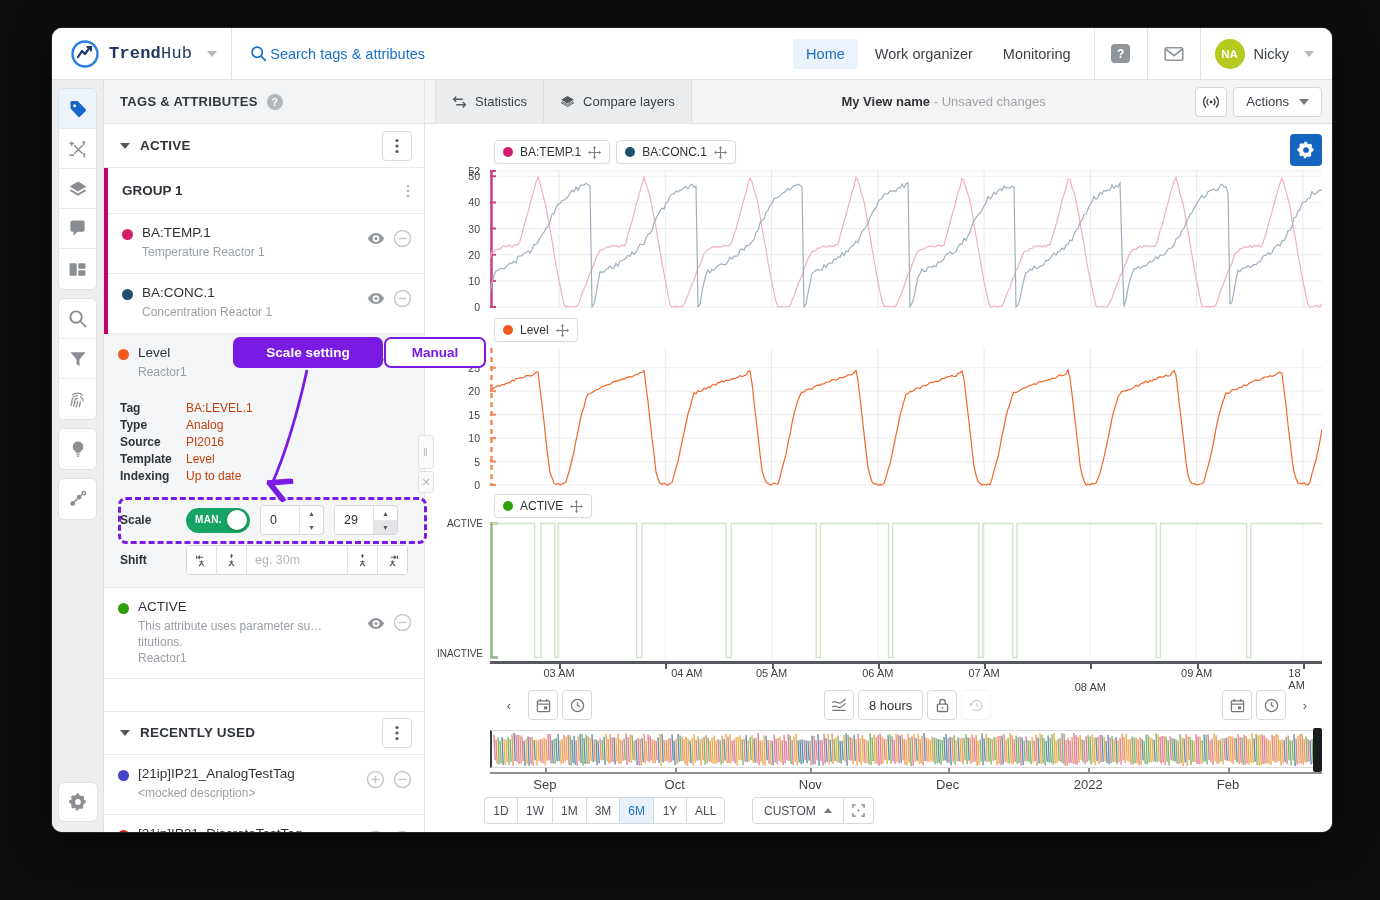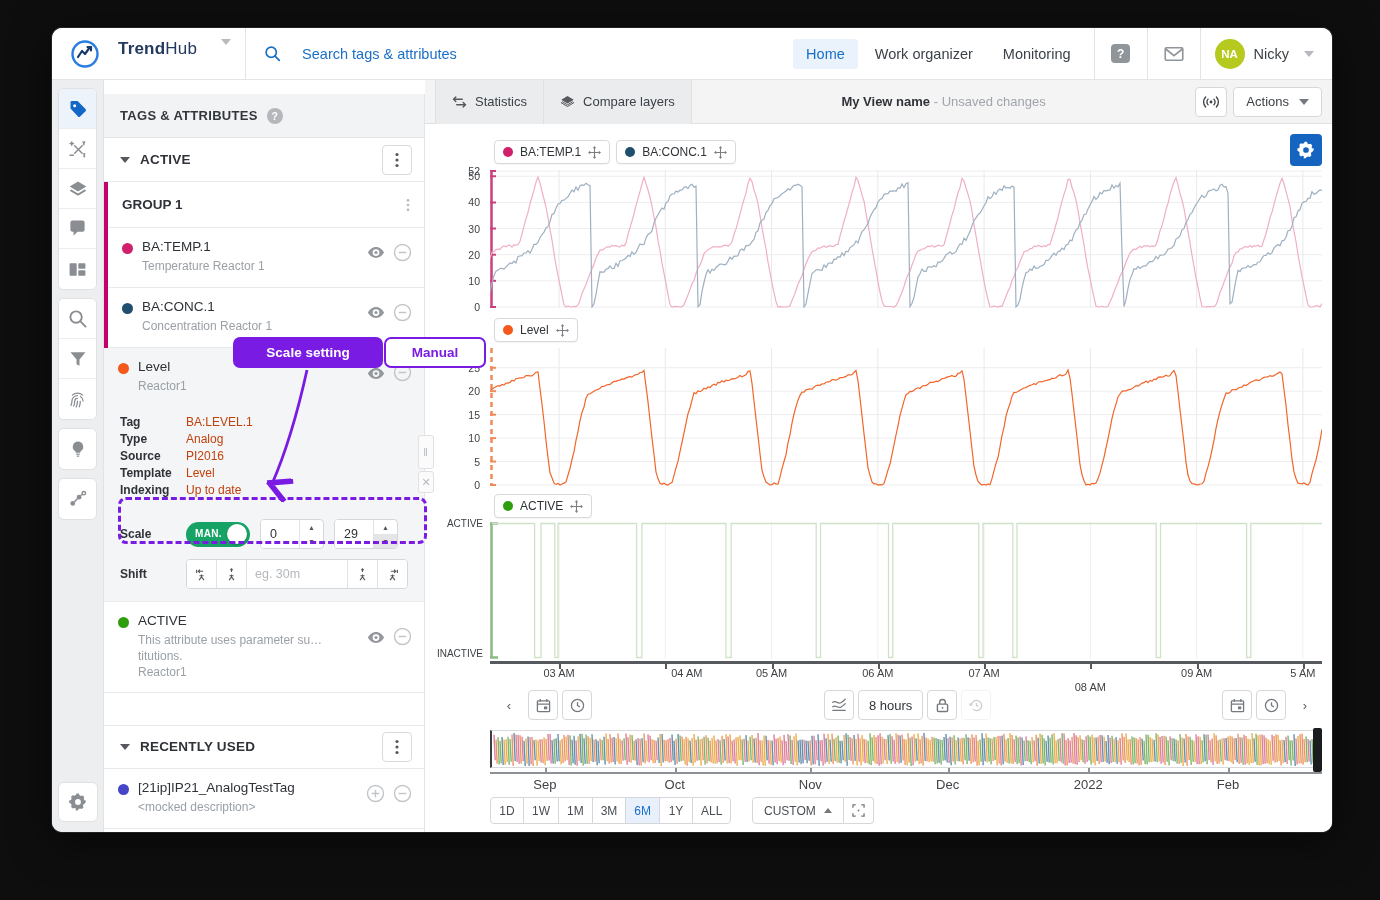--- a/index.html
+++ b/index.html
@@ -1,47 +1,47 @@
 <!DOCTYPE html>
 <html><head>
 <meta charset="utf-8">
 <style>
   * { margin:0; padding:0; box-sizing:border-box; }
   html,body { width:1380px; height:900px; overflow:hidden; background:#0d0e0d; font-family:"Liberation Sans",sans-serif; }
   .window { position:absolute; left:52px; top:28px; width:1280px; height:804px; background:#fff; border-radius:10px; overflow:hidden; box-shadow:0 0 0 1px #222, 0 8px 40px rgba(0,0,0,.6); }
 
   
   .topbar { position:absolute; left:0; top:0; width:100%; height:52px; background:#fff; border-bottom:1px solid #e3e4e6; display:flex; align-items:center; }
-  .brand { display:flex; gap:18px; padding:0 14px 0 18px; }
+  .brand { display:flex; align-items:center; gap:9px; padding:0 14px 0 18px;font-family:Liberation Mono, monospace; }
   .brand-name { font-size:17px; color:#23395f; letter-spacing:.2px; }
   .brand-name b { font-weight:700; }
   .caret { width:0; height:0; border-left:5px solid transparent; border-right:5px solid transparent; border-top:6px solid #b6b9bd; margin-left:6px; }
   .tb-sep { width:1px; height:52px; background:#e3e4e6; }
-  .search-wrap { display:flex; align-items:center; gap:21px; padding-left:18px; flex:1; }
+  .search-wrap { display:flex; align-items:center; gap:3px; padding-left:18px; flex:1; }
   .search-wrap input { border:none; outline:none; font-size:14.5px; color:#1a6fc7; width:420px; font-family:inherit; }
   .search-wrap input::placeholder { color:#1a6fc7; opacity:1; }
   .main-nav { display:flex; align-items:center; gap:4px; margin-right:10px; }
   .nav-item { font-size:14.5px; color:#3c4248; padding:7px 13px; border-radius:3px; cursor:pointer; white-space:nowrap; }
   .nav-item.active { color:#1a6fc7; background:#eaf2fb; }
   .tb-icon { width:52px; height:52px; display:flex; align-items:center; justify-content:center; }
   .help-sq { width:19px; height:19px; background:#90959a; border-radius:4px; color:#fff; font-size:12px; font-weight:700; display:flex; align-items:center; justify-content:center; }
   .user { display:flex; align-items:center; gap:9px; padding:0 18px 0 14px; }
   .avatar { width:30px; height:30px; border-radius:50%; color:#fff; font-size:11.5px; font-weight:700; display:flex; align-items:center; justify-content:center; }
   .user-name { font-size:14.5px; color:#3c4248; }
 
   
   .rail { position:absolute; left:0; top:52px; width:52px; height:752px; background:#eceeef; border-right:1px solid #e0e2e4; }
   .rail-group { margin:8px 6px 0 6px; border:1px solid #e0e1e3; border-radius:6px; background:#fff; overflow:hidden; }
   .rail-btn { width:100%; height:40px; display:flex; align-items:center; justify-content:center; background:#fff; border-bottom:1px solid #eceded; cursor:pointer; }
   .rail-btn:last-child { border-bottom:none; }
   .rail-btn.active { background:#edf3fa; }
   .rail-gear { position:absolute; left:6px; bottom:10px; width:40px; height:40px; background:#fff; border:1px solid #e0e1e3; border-radius:6px; display:flex; align-items:center; justify-content:center; cursor:pointer; }
 
   
-  .panel { position:absolute; left:52px; top:66px; width:321px; height:752px; background:#fff; border-right:1px solid #e3e4e6; }
+  .panel { position:absolute; left:52px; top:52px; width:321px; height:752px; background:#fff; border-right:1px solid #e3e4e6; }
   .panel-head { height:44px; background:#f2f3f4; border-bottom:1px solid #e3e4e6; display:flex; align-items:center; gap:9px; padding:0 16px; }
   .panel-title { font-size:13px; font-weight:700; color:#33373c; letter-spacing:.3px; }
   .q-circle { width:16px; height:16px; border-radius:50%; background:#b4b8bc; color:#fff; font-size:10.5px; font-weight:700; display:flex; align-items:center; justify-content:center; }
   .sec-head { height:44px; display:flex; align-items:center; padding:0 12px 0 16px; border-bottom:1px solid #e9eaec; background:#fff; }
   .sec-chev { width:0; height:0; border-left:5px solid transparent; border-right:5px solid transparent; border-top:6px solid #55595e; margin-right:10px; }
   .sec-label { font-size:13.5px; font-weight:700; color:#2f3338; flex:1; letter-spacing:.2px; }
   .kebab-box { width:30px; height:30px; border:1px solid #d8dadc; border-radius:4px; background:#fff; display:flex; align-items:center; justify-content:center; cursor:pointer; }
   .group-wrap { border-left:4px solid #c4006a; }
   .group-head { height:46px; display:flex; align-items:center; padding:0 14px; border-bottom:1px solid #e9eaec; background:#fff; }
   .group-label { font-size:13.5px; font-weight:700; color:#2f3338; flex:1; }
@@ -106,21 +106,21 @@
 
   .tbar { position:absolute; top:566px; height:30px; display:flex; gap:4px; }
   .t-btn { min-width:30px; height:30px; border:1px solid #d5d7da; border-radius:4px; background:#fff; display:flex; align-items:center; justify-content:center; font-size:13px; color:#55595e; cursor:pointer; }
   .t-btn.dur { padding:0 10px; color:#2f3338; }
   .t-btn.disabled { border-color:#e8e9ea; opacity:.5; cursor:default; }
   .t-chev { border:none; background:none; width:22px; font-size:13px; color:#55595e; }
 
   .ctx-strip { position:absolute; left:65px; top:606px; width:832px; height:38px; border:1px solid #d8d9db; border-left:2px solid #3c3f42; background:#fff; }
   .ctx-handle { position:absolute; left:888px; top:604px; width:9px; height:44px; background:#1b1c1d; border-radius:2px; cursor:ew-resize; }
   .ctx-axis { position:absolute; left:65px; top:648px; width:832px; height:2px; background:#8d9195; }
-  .ranges { position:absolute; left:65px; top:673px; display:flex; }
+  .ranges { position:absolute; left:59px; top:673px; display:flex; }
   .range-btn { min-width:34px; height:27px; border:1px solid #d5d7da; background:#fff; display:flex; align-items:center; justify-content:center; font-size:12px; color:#4a4e54; cursor:pointer; margin-left:-1px; padding:0 8px; }
   .range-btn:first-child { margin-left:0; border-radius:4px 0 0 4px; }
   .range-btn.endcap { border-radius:0 4px 4px 0; }
   .range-btn.active { background:#e8f1fb; color:#1a6fc7; position:relative; z-index:2; }
   .custom-group { position:absolute; left:327px; top:673px; display:flex; }
   .custom-main { height:27px; border:1px solid #d5d7da; border-radius:4px 0 0 4px; background:#fff; display:flex; align-items:center; gap:8px; padding:0 11px; font-size:12px; color:#4a4e54; cursor:pointer; }
   .custom-icon { width:30px; height:27px; border:1px solid #d5d7da; border-left:none; border-radius:0 4px 4px 0; background:#fff; display:flex; align-items:center; justify-content:center; cursor:pointer; }
   .caret-up { width:0;height:0;border-left:4px solid transparent;border-right:4px solid transparent;border-bottom:5px solid #75797e; }
 
   
@@ -695,21 +695,21 @@
         <span style="position: absolute; left: 812.874px; top: 3px; width: 2px; height: 5px; background: rgb(86, 89, 93);"></span>
       </div>
     <div class="xlabels" id="xlabels">
         <span style="left: 134.068px; top: 543px; position: absolute;">03 AM</span>
         <span style="left: 240.326px; top: 543px; position: absolute; padding-left: 43px;">04 AM</span>
         <span style="left: 346.584px; top: 543px; position: absolute;">05 AM</span>
         <span style="left: 452.842px; top: 543px; position: absolute;">06 AM</span>
         <span style="left: 559.1px; top: 543px; position: absolute;">07 AM</span>
         <span style="left: 665.358px; top: 557px; position: absolute;">08 AM</span>
         <span style="left: 771.616px; top: 543px; position: absolute;">09 AM</span>
-        <span style="left: 877.874px; top: 543px; position: absolute;">5 AM</span>
+        <span style="left: 877.874px; top: 543px; position: absolute;">18 AM</span>
       </div>
 
     <div class="tbar" style="left:69px;">
       <button class="t-btn t-chev">‹</button>
       <button class="t-btn">
         <svg width="15" height="15" viewBox="0 0 16 16" fill="none" stroke="#75797e" stroke-width="1.4">
             <rect x="1.5" y="3" width="13" height="11.5" rx="1"></rect>
             <path d="M4.5 1v3M11.5 1v3M1.5 6.5h13"></path>
             <rect x="8.5" y="9" width="3.5" height="3" fill="#75797e" stroke="none"></rect>
           </svg>

